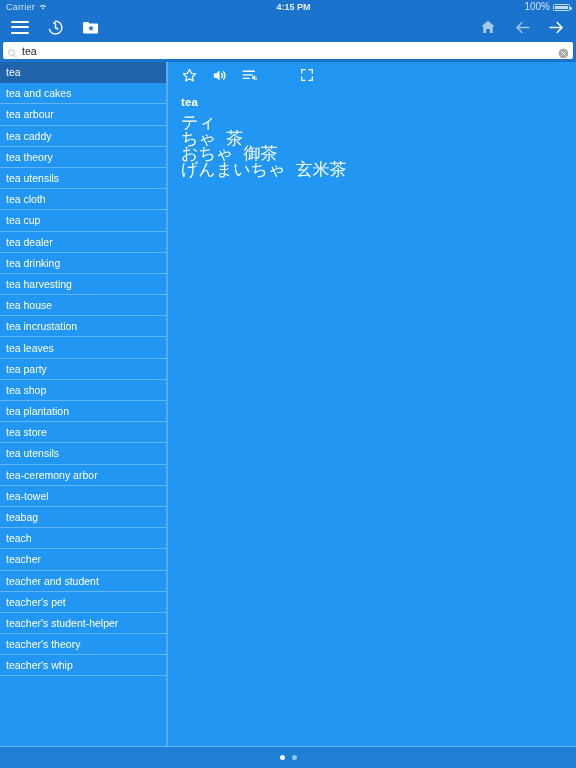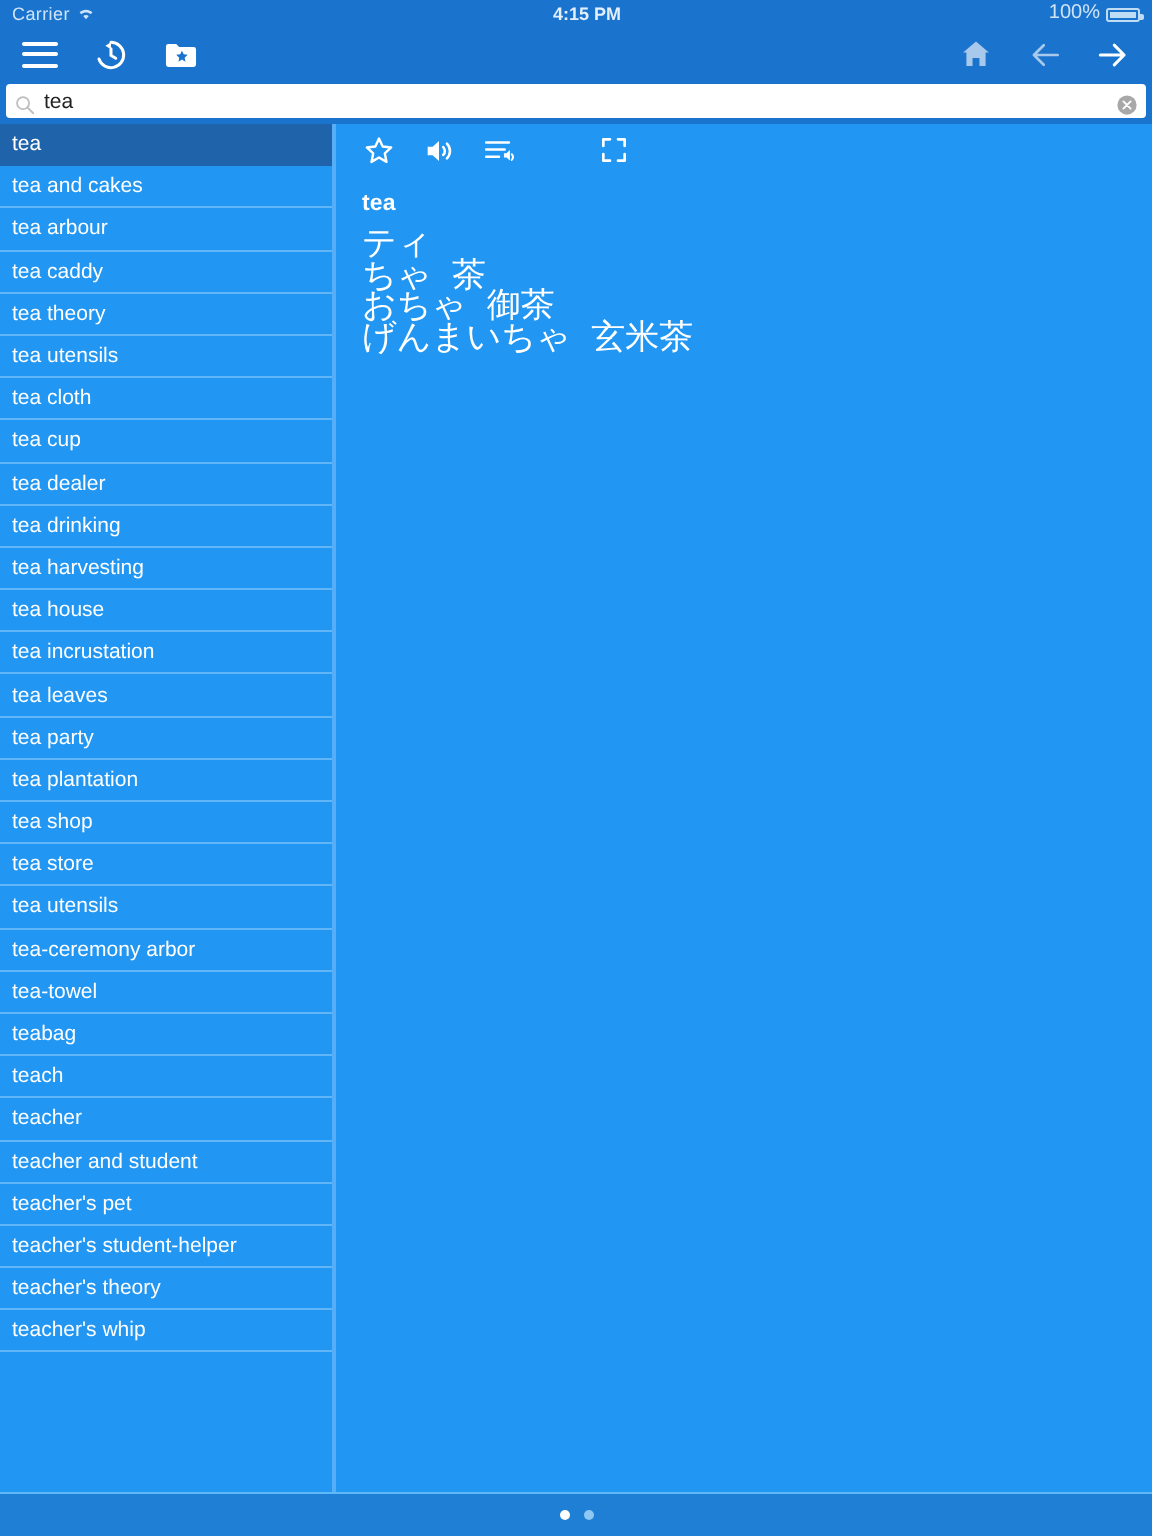--- a/index.html
+++ b/index.html
@@ -205,22 +205,22 @@
         <div class="row">tea utensils</div>
         <div class="row">tea cloth</div>
         <div class="row">tea cup</div>
         <div class="row">tea dealer</div>
         <div class="row">tea drinking</div>
         <div class="row">tea harvesting</div>
         <div class="row">tea house</div>
         <div class="row">tea incrustation</div>
         <div class="row">tea leaves</div>
         <div class="row">tea party</div>
+        <div class="row">tea shop</div>
         <div class="row">tea plantation</div>
-        <div class="row">tea shop</div>
         <div class="row">tea store</div>
         <div class="row">tea utensils</div>
         <div class="row">tea-ceremony arbor</div>
         <div class="row">tea-towel</div>
         <div class="row">teabag</div>
         <div class="row">teach</div>
         <div class="row">teacher</div>
         <div class="row">teacher and student</div>
         <div class="row">teacher's pet</div>
         <div class="row">teacher's student-helper</div>

